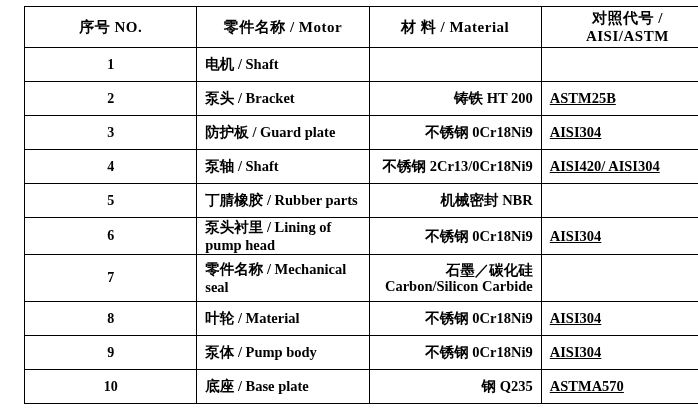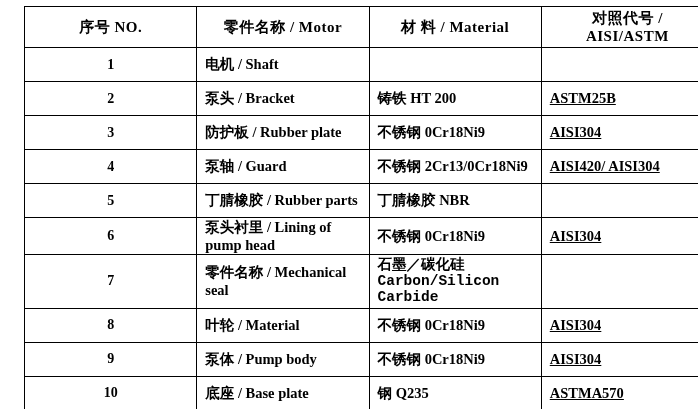--- a/index.html
+++ b/index.html
@@ -49,31 +49,31 @@
     width: 86px;
     font-size: 14px;
   }
   td.col-part {
     width: 222px;
     padding-left: 14px;
   }
   td.col-material {
     width: 206px;
     padding-left: 10px;
+    text-align: right;
   }
   td.col-aisi {
     width: 176px;
     padding-left: 14px;
     text-decoration: underline;
   }
   .two-line {
     line-height: 1.12;
     display: block;
     padding: 2px 0;
-    font-family: Liberation Mono, monospace;
   }
   .two-line .l1 { display: block; }
   .two-line .l2 { display: block; }
   tr.tall td { height: 46px; }
 </style>
 </head>
 <body>
 
 <div id="parts-table-wrap">
   <table class="parts-table">
@@ -93,34 +93,34 @@
         <td class="col-aisi"></td>
       </tr>
       <tr>
         <td class="col-no">2</td>
         <td class="col-part">泵头 / Bracket</td>
         <td class="col-material">铸铁 HT 200</td>
         <td class="col-aisi">ASTM25B</td>
       </tr>
       <tr>
         <td class="col-no">3</td>
-        <td class="col-part">防护板 / Rubber plate</td>
+        <td class="col-part">防护板 / Guard plate</td>
         <td class="col-material">不锈钢 0Cr18Ni9</td>
         <td class="col-aisi">AISI304</td>
       </tr>
       <tr>
         <td class="col-no">4</td>
-        <td class="col-part">泵轴 / Guard</td>
+        <td class="col-part">泵轴 / Shaft</td>
         <td class="col-material">不锈钢 2Cr13/0Cr18Ni9</td>
         <td class="col-aisi">AISI420/ AISI304</td>
       </tr>
       <tr>
         <td class="col-no">5</td>
         <td class="col-part">丁腈橡胶 / Rubber parts</td>
-        <td class="col-material">丁腈橡胶 NBR</td>
+        <td class="col-material">机械密封 NBR</td>
         <td class="col-aisi"></td>
       </tr>
       <tr>
         <td class="col-no">6</td>
         <td class="col-part">泵头衬里 / Lining of pump head</td>
         <td class="col-material">不锈钢 0Cr18Ni9</td>
         <td class="col-aisi">AISI304</td>
       </tr>
       <tr class="tall">
         <td class="col-no">7</td>

